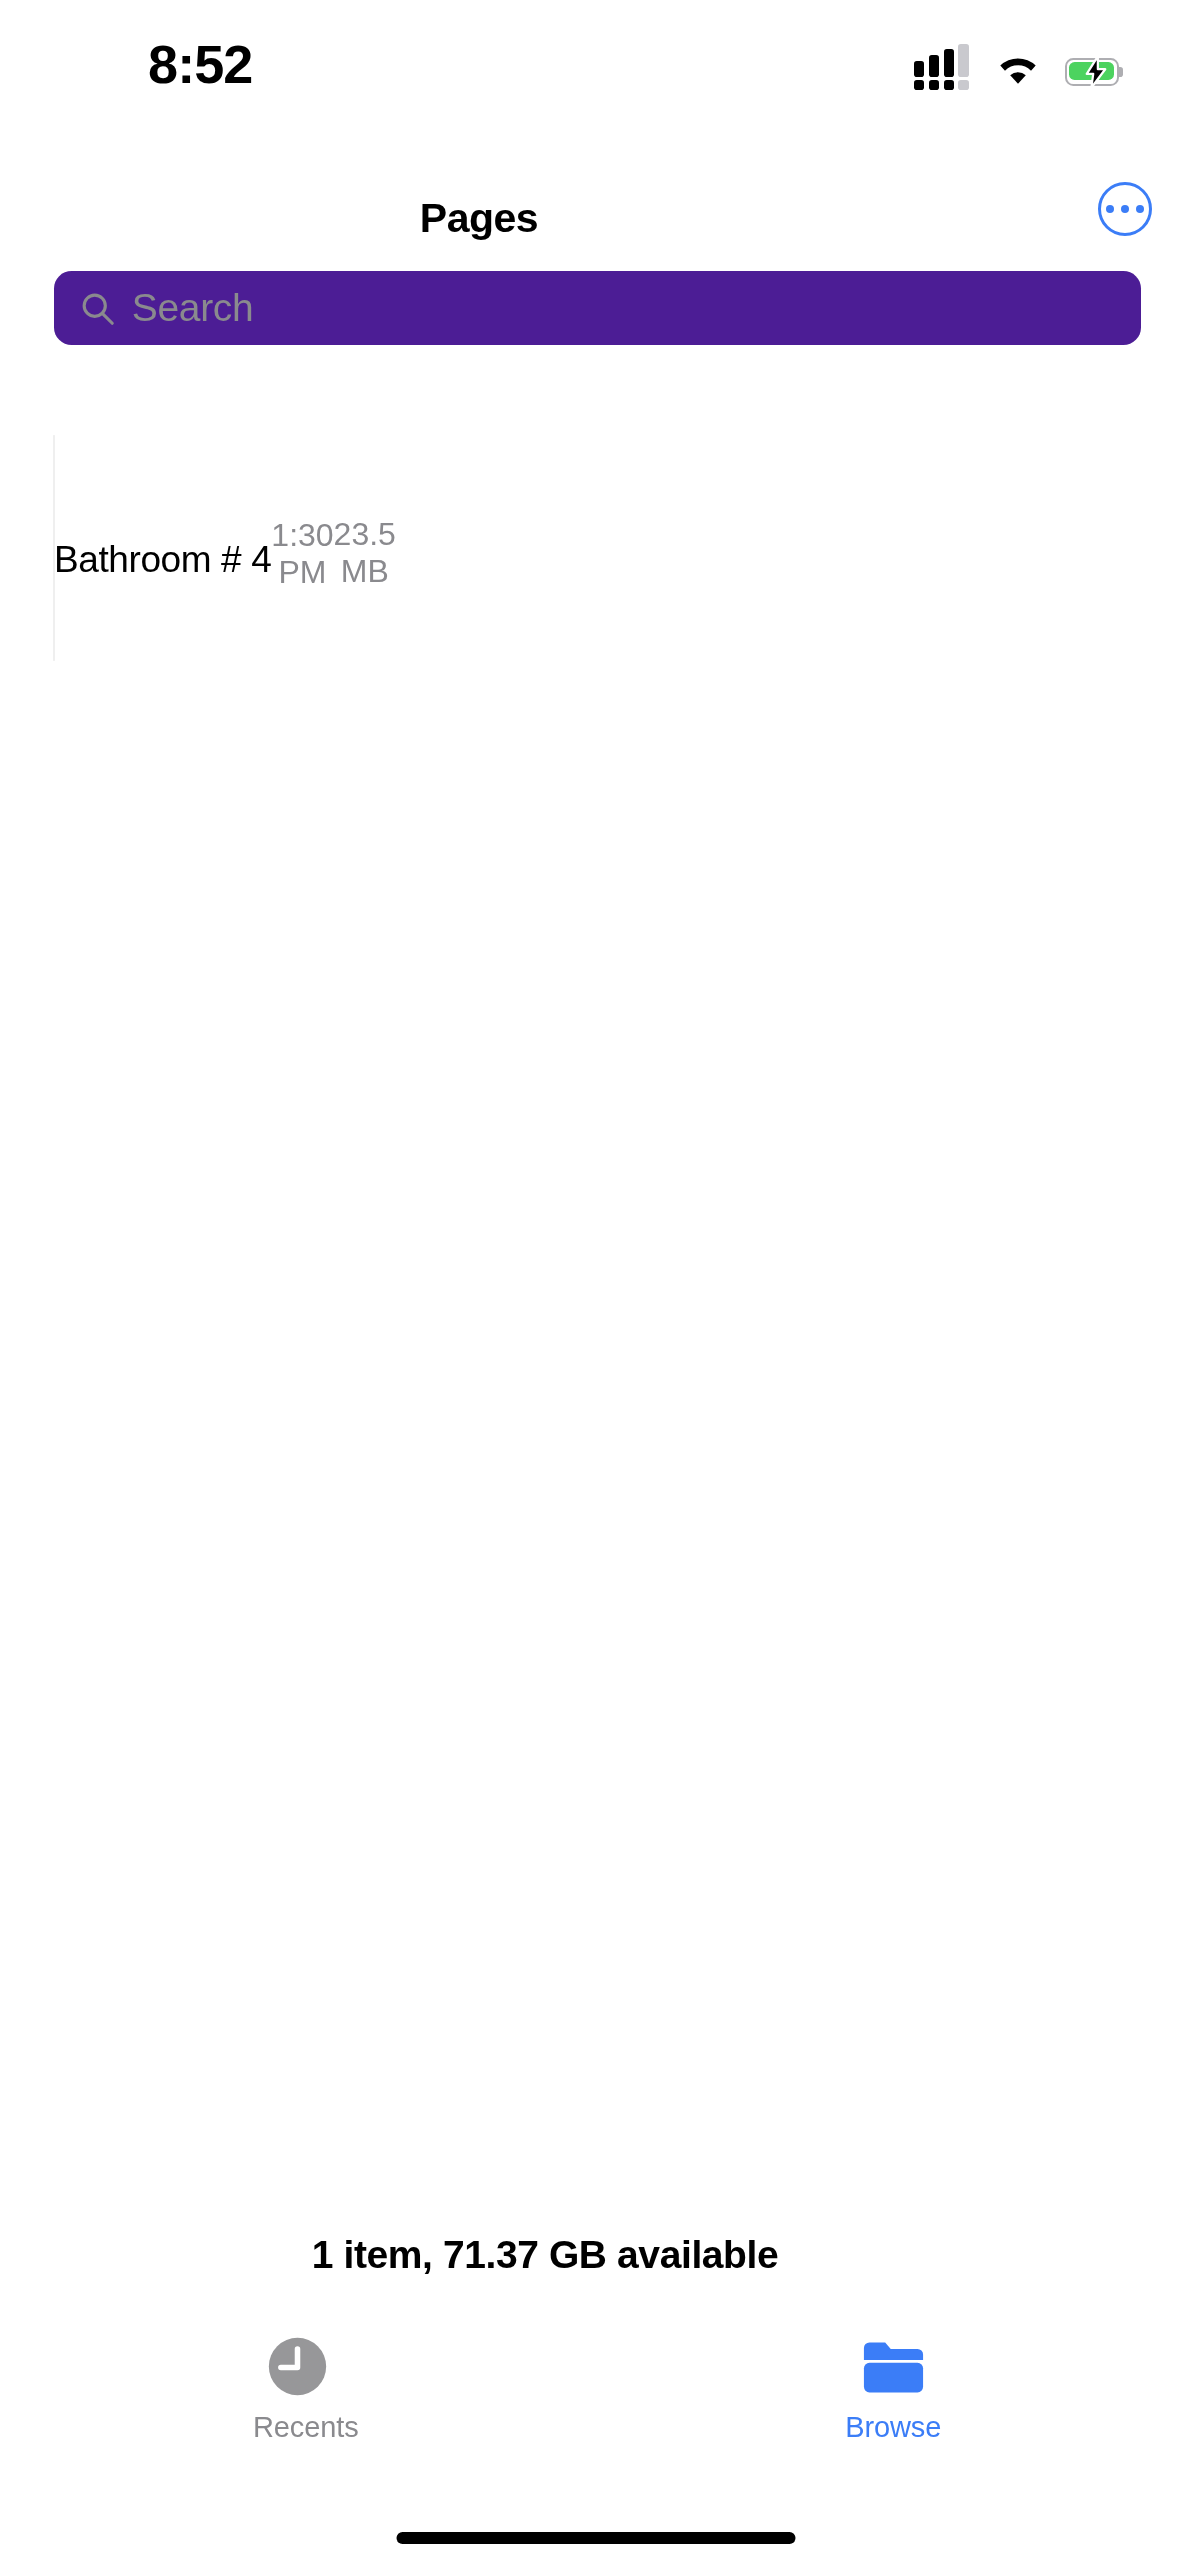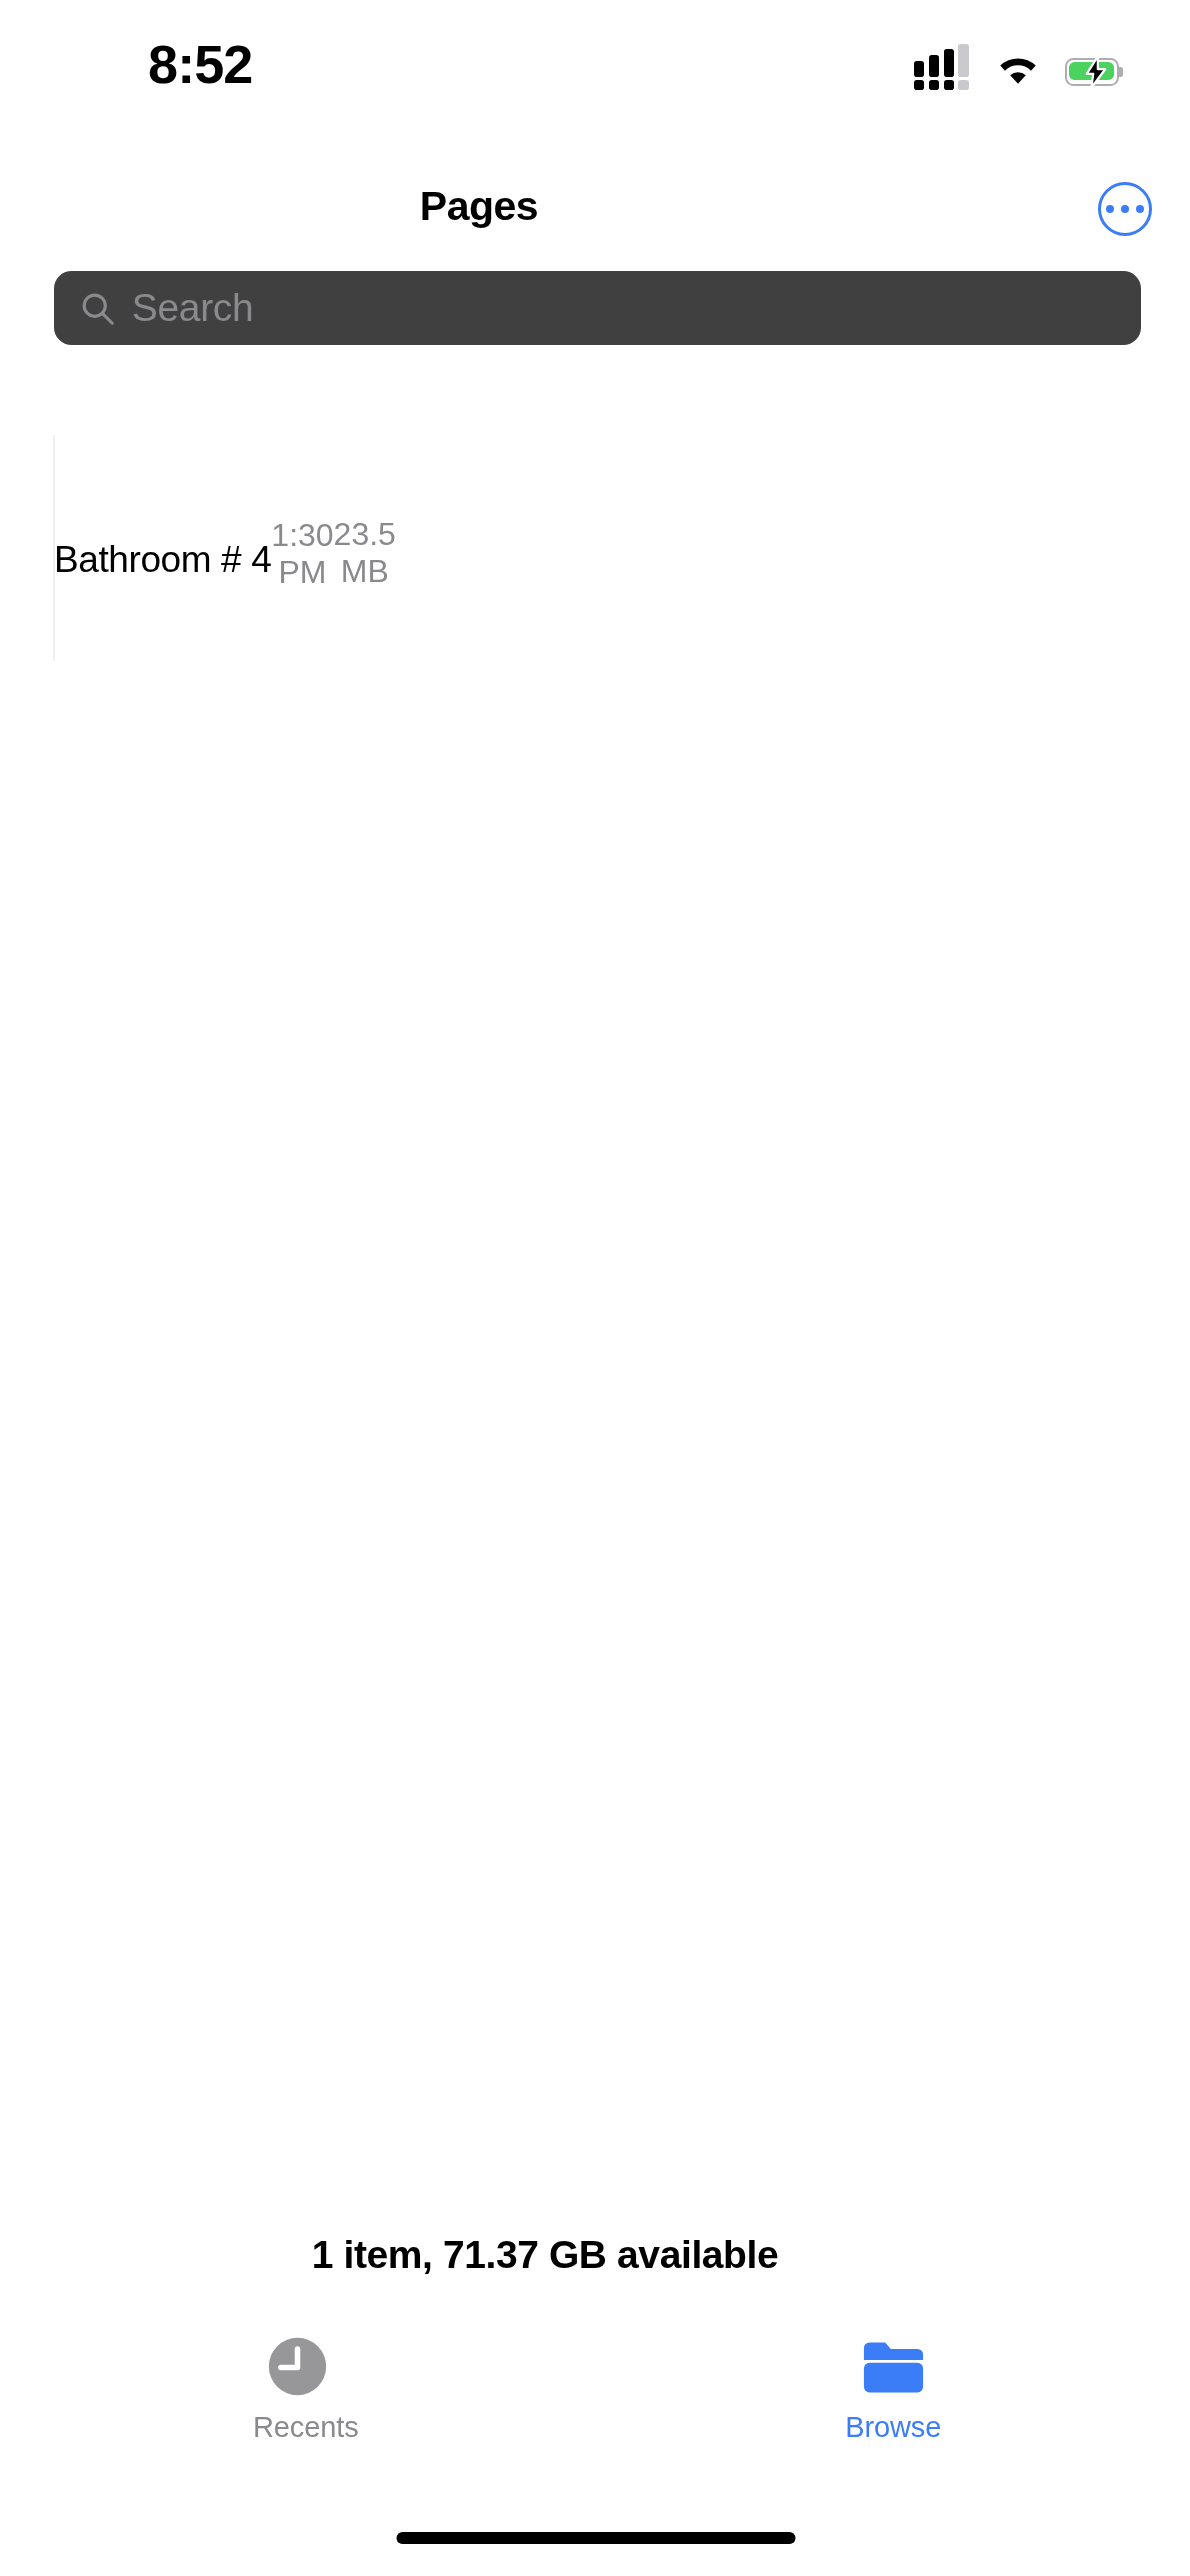--- a/index.html
+++ b/index.html
@@ -130,21 +130,21 @@
   }
   .chevron-left { width:26px; height:46px; display:block; }
   #nav-back-label {
     font-size:42px;
     color:#3B7DF7;
     font-weight:400;
     letter-spacing:-0.6px;
   }
   #nav-title {
     position:absolute;
-    left:0; top:0;
+    left:0; top:12px;
     width:958px;
     height:100px;
     line-height:100px;
     text-align:center;
     font-size:41px;
     font-weight:700;
     color:#000000;
     letter-spacing:-0.5px;
   }
   #nav-more {
@@ -163,21 +163,21 @@
     width:8.3px; height:8.3px;
     border-radius:50%;
     background:#3B7DF7;
   }
 
   
   #search-field {
     position:absolute;
     left:54px; top:271px;
     width:1087px; height:74px;
-    background:#404040;
+    background:#4c1d95;
     border-radius:17.6px;
     display:flex;
     align-items:center;
     padding-left:26px;
     gap:16.7px;
     cursor:text;
   }
   .magnifier { width:35px; height:35px; display:block; flex:0 0 auto; }
   #search-placeholder {
     font-size:39px;

